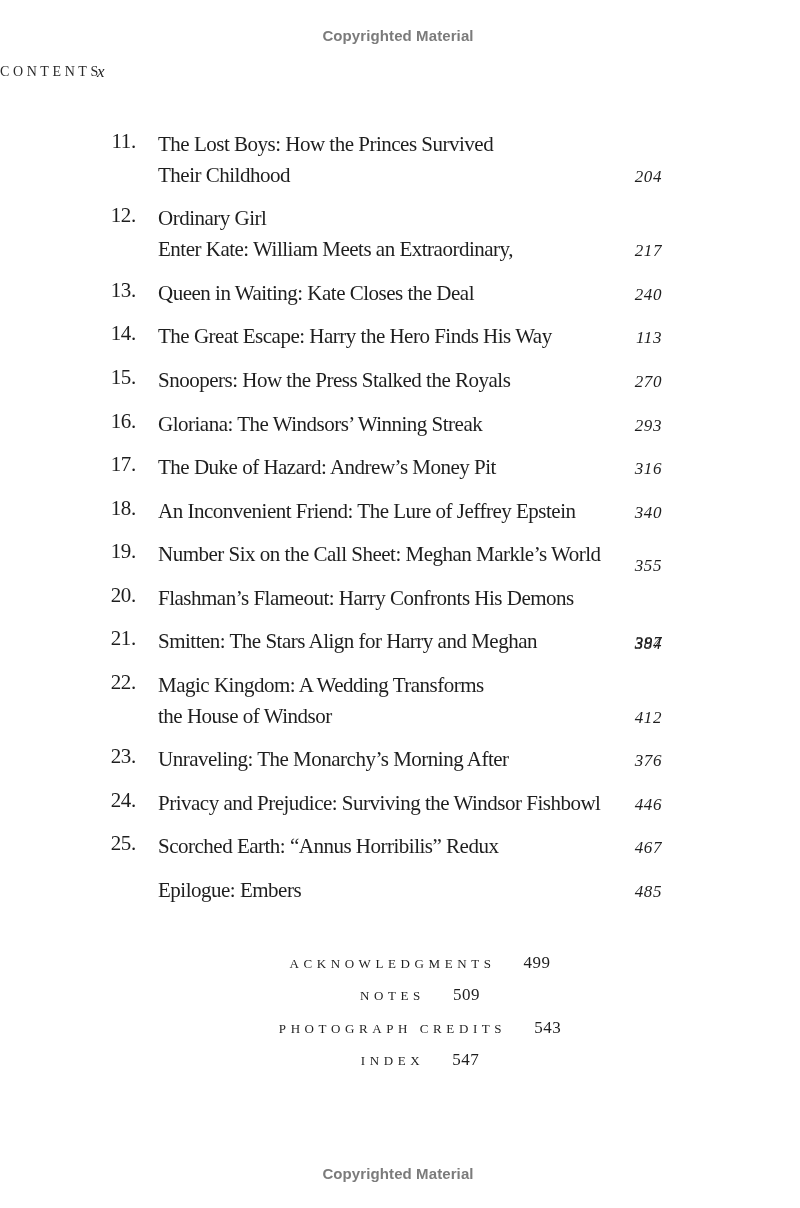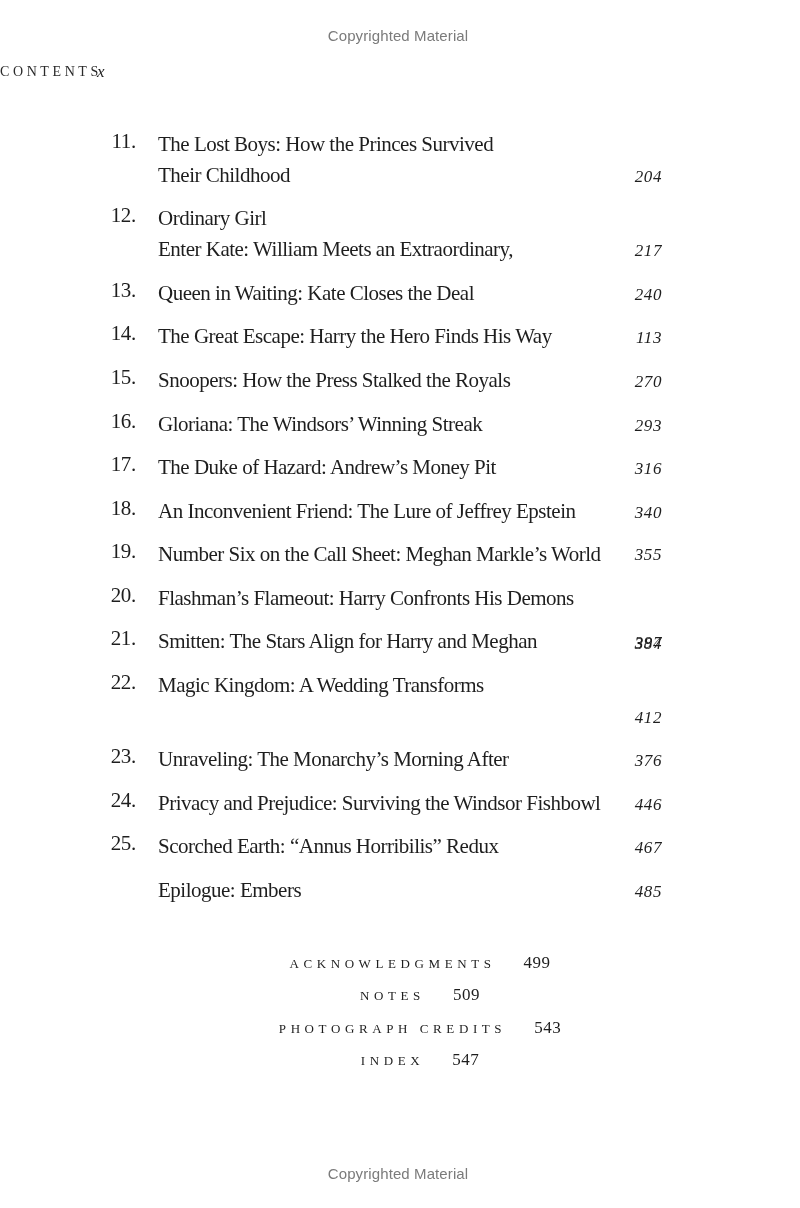--- a/index.html
+++ b/index.html
@@ -14,21 +14,21 @@
     overflow: hidden;
     font-family: "Liberation Serif", "DejaVu Serif", serif;
     color: #1e1e1e;
   }
   .watermark {
     position: absolute;
     left: 0;
     width: 796px;
     text-align: center;
     font-family: "Liberation Sans", "DejaVu Sans", sans-serif;
-    font-weight: normal;
+    font-weight: bold;
     font-size: 15px;
     color: #7b7b7b;
     letter-spacing: 0.1px;
   }
   .wm-top { top: 27px; }
   .wm-bottom { top: 1165px; }
 
   .folio {
     position: absolute;
     left: 97px;
@@ -174,21 +174,21 @@
       <span class="line">An Inconvenient Friend: The Lure of Jeffrey Epstein</span>
     </span>
     <span class="page" style="top:7px;">340</span>
   </div>
 
   <div class="entry" style="top:539px;">
     <span class="num">19.</span>
     <span class="title">
       <span class="line">Number Six on the Call Sheet: Meghan Markle’s World</span>
     </span>
-    <span class="page" style="top:6px;text-align:center;">355</span>
+    <span class="page" style="top:17px;text-align:center;">355</span>
   </div>
 
   <div class="entry" style="top:583px;">
     <span class="num">20.</span>
     <span class="title">
       <span class="line">Flashman’s Flameout: Harry Confronts His Demons</span>
     </span>
     <span class="page" style="top:7px;margin-top:44px;">384</span>
   </div>
 
@@ -197,20 +197,21 @@
     <span class="title">
       <span class="line">Smitten: The Stars Align for Harry and Meghan</span>
     </span>
     <span class="page" style="top:7px;">397</span>
   </div>
 
   <div class="entry" style="top:670px;">
     <span class="num">22.</span>
     <span class="title">
       <span class="line">Magic Kingdom: A Wedding Transforms</span>
+      <span class="line">the House of Windsor</span>
     </span>
     <span class="page" style="top:38px;">412</span>
   </div>
 
   <div class="entry" style="top:744px;">
     <span class="num">23.</span>
     <span class="title">
       <span class="line">Unraveling: The Monarchy’s Morning After</span>
     </span>
     <span class="page" style="top:7px;">376</span>

